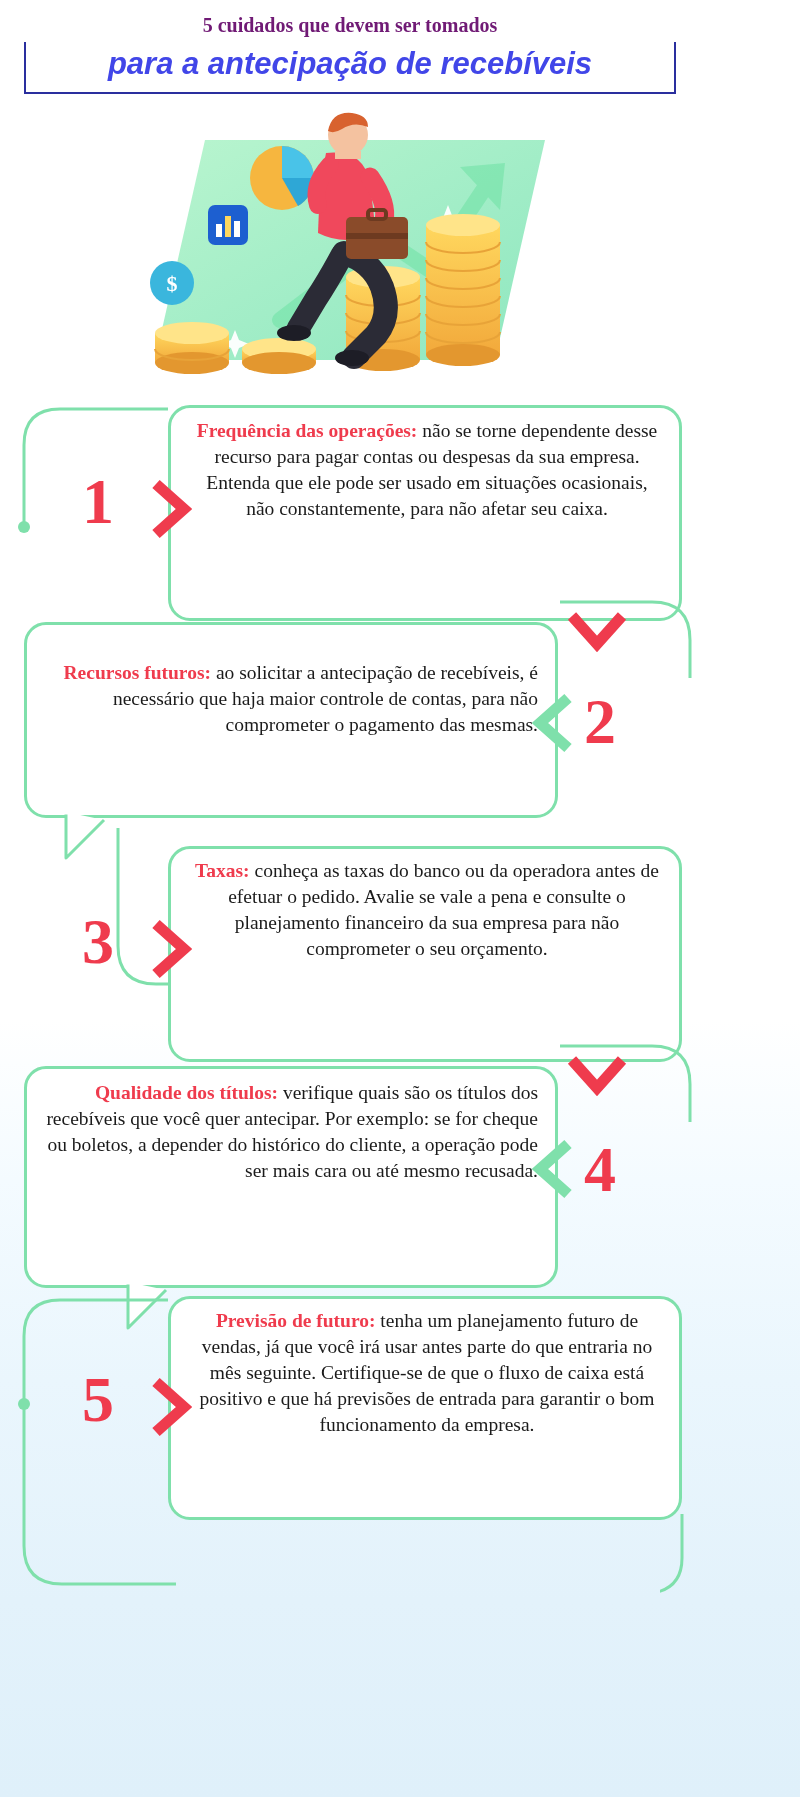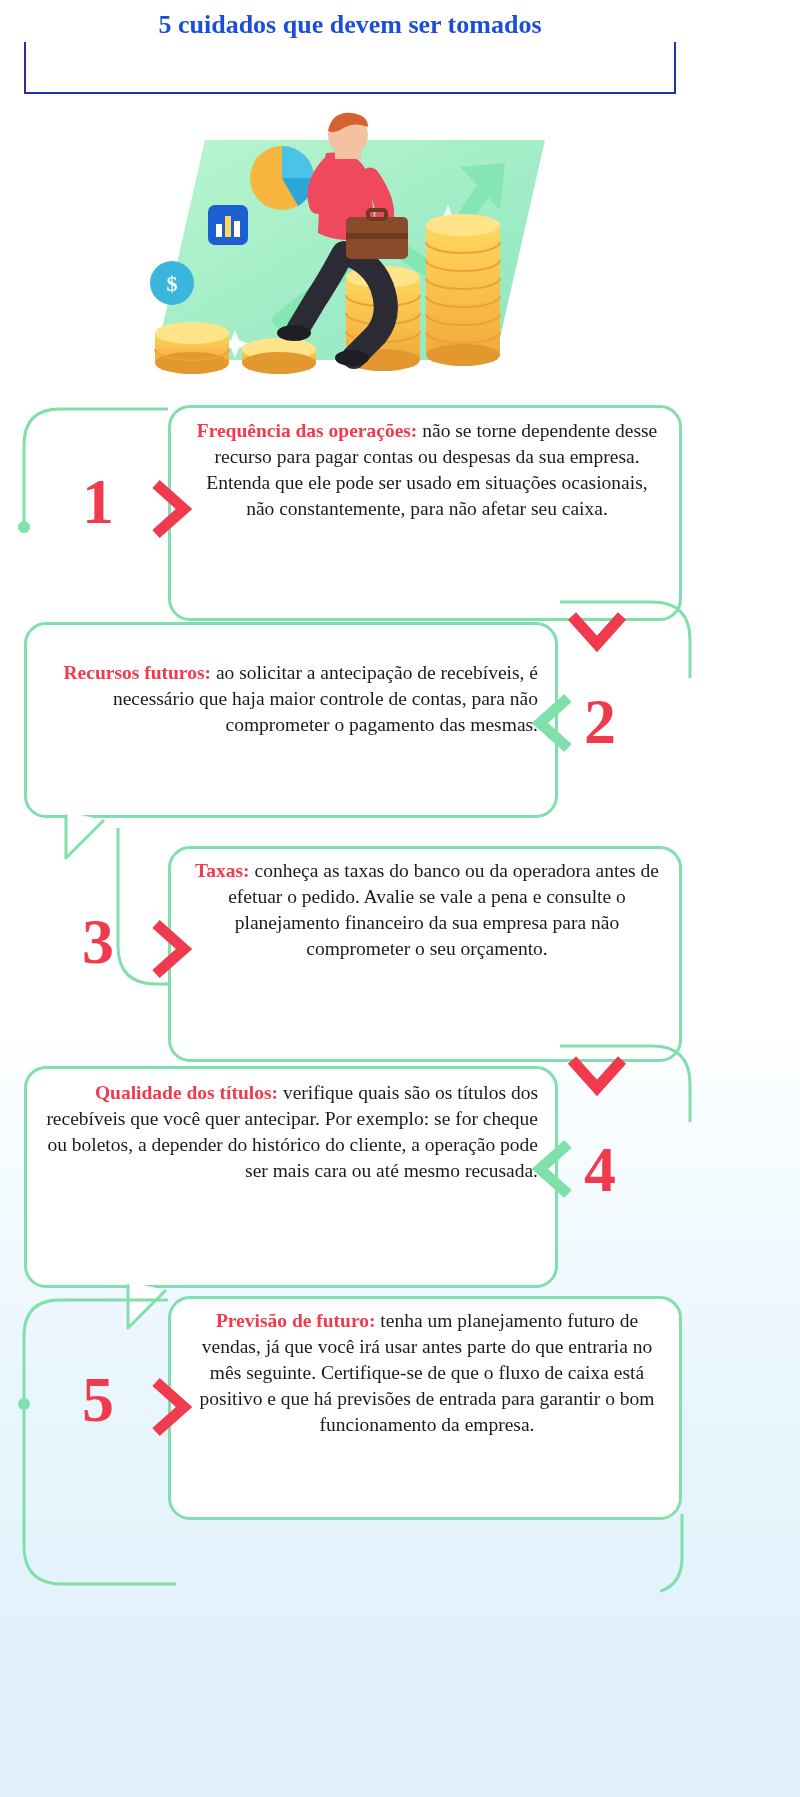--- a/index.html
+++ b/index.html
@@ -45,22 +45,22 @@
     background: #ffffff;
     display: flex;
     align-items: center;
     justify-content: center;
   }
   .title-line1-inner {
     background: #ffffff;
     padding: 0 14px;
     font-family: "Liberation Serif", serif;
     font-weight: bold;
-    font-size: 26px;
-    color: #1d4ed8;
+    font-size: 20px;
+    color: #701a75;
     white-space: nowrap;
   }
   .title-line2 {
     position: absolute;
     left: 24px;
     top: 46px;
     width: 652px;
     text-align: center;
     font-family: "Liberation Sans", sans-serif;
     font-weight: bold;
@@ -120,20 +120,21 @@
 </style>
 </head>
 <body>
 
 <div class="page">
 
   <div class="title-box"></div>
   <div class="title-line1-wrap">
     <span class="title-line1-inner">5 cuidados que devem ser tomados</span>
   </div>
+  <div class="title-line2">para a antecipação de recebíveis</div>
 
   <div class="hero">
     <svg viewBox="0 0 440 290" width="440" height="290" xmlns="http://www.w3.org/2000/svg">
       <defs>
         <linearGradient id="gbg" x1="0" y1="0" x2="1" y2="1">
           <stop offset="0%" stop-color="#b9f5cf"></stop>
           <stop offset="60%" stop-color="#9fecc6"></stop>
           <stop offset="100%" stop-color="#8ee7bf"></stop>
         </linearGradient>
         <linearGradient id="gcoin" x1="0" y1="0" x2="0" y2="1">

